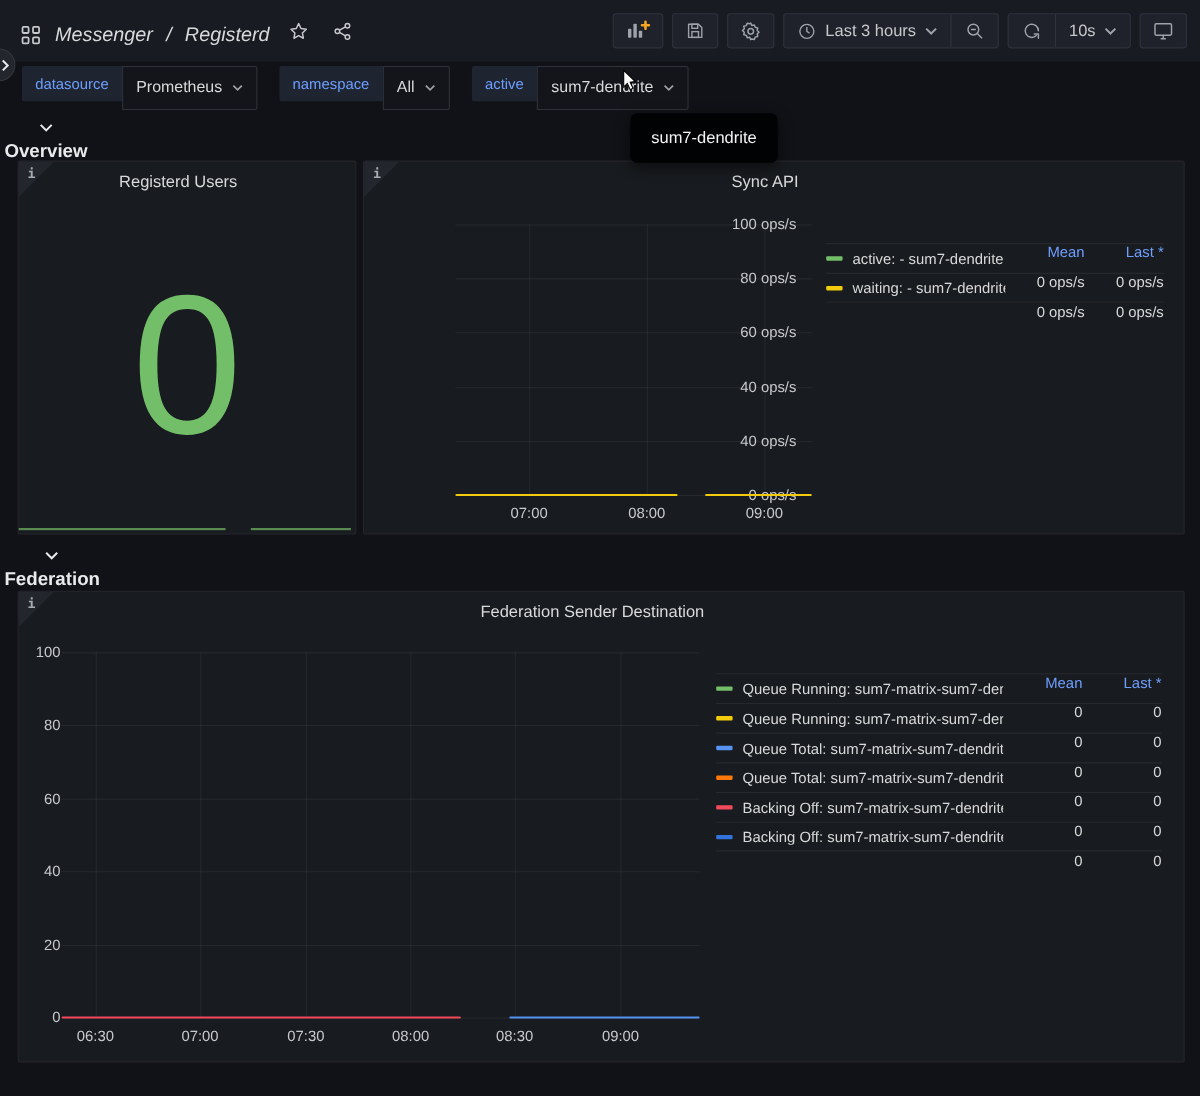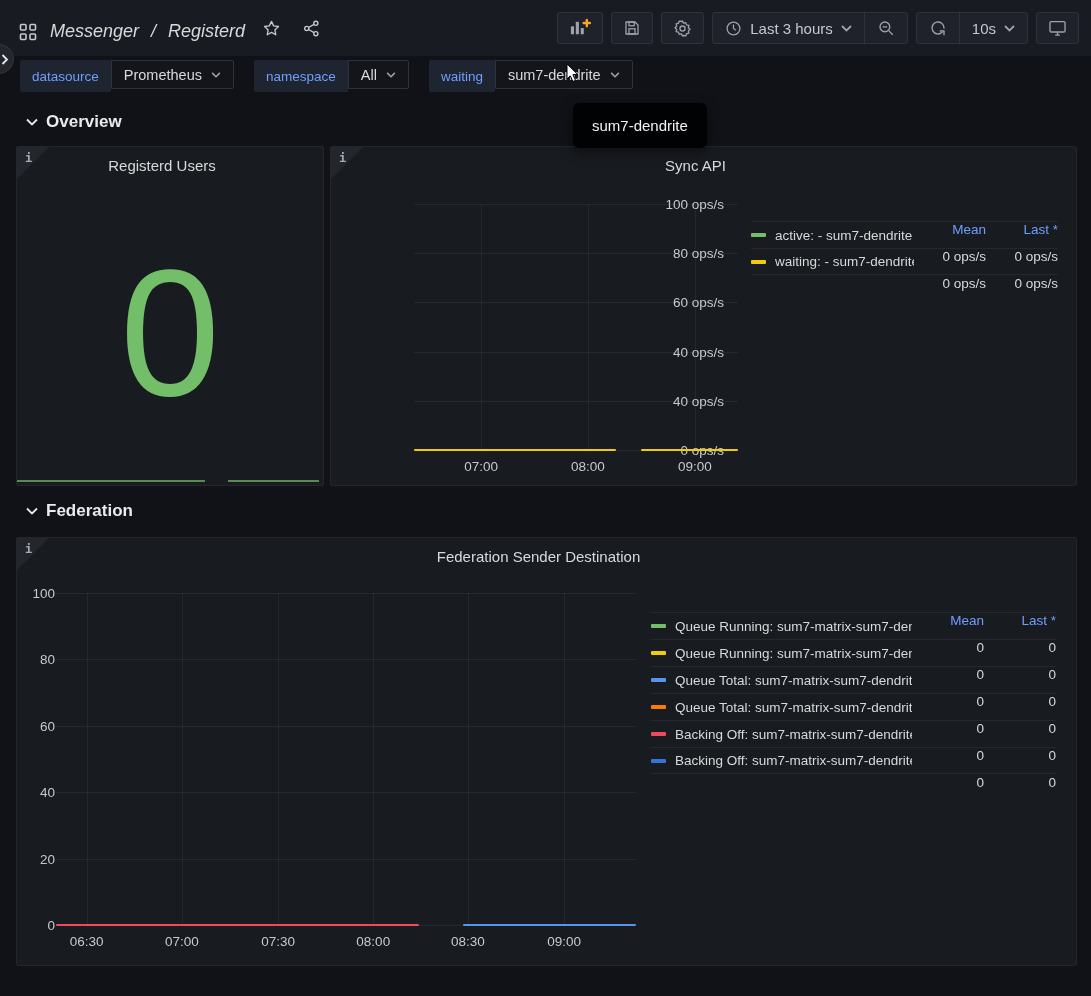--- a/index.html
+++ b/index.html
@@ -27,25 +27,25 @@
   
   .sidebar-toggle { position:absolute; left:-16px; top:44px; width:30px; height:30px; border-radius:50%;
     background:#23262d; border:1px solid #34373e; display:flex; align-items:center; justify-content:flex-end;
     padding-right:4px; cursor:pointer; z-index:30; }
 
   
   .subnav { position:absolute; left:20px; top:60px; display:flex; gap:20px; }
   .var-group { display:flex; }
   .var-label { height:32px; display:flex; align-items:center; padding:0 12px; background:#1e2430;
     color:#6e9fff; font-size:13.5px; font-weight:500; border-radius:2px 0 0 2px; cursor:default; }
-  .var-value { height:29px; display:flex; align-items:center; gap:9px; padding:0 12px; background:#13151a;
+  .var-value { height:40px; display:flex; align-items:center; gap:9px; padding:0 12px; background:#13151a;
     border:1px solid #2e323b; border-radius:0 2px 2px 0; color:#d8d9da; font-size:14.5px; cursor:pointer; }
 
   
-  .section-header { position:absolute; left:26px; display:flex; align-items:center; gap:8px; cursor:pointer; }
+  .section-header { position:absolute; left:4px; display:flex; align-items:center; gap:8px; cursor:pointer;flex-direction:column; }
   .section-header span { font-size:17px; font-weight:600; color:#e9eaeb; }
   #sec-overview { top:112px; }
   #sec-federation { top:501px; }
 
   
   .panel { position:absolute; background:#181b1f; border:1px solid #24262c; border-radius:2px; }
   #stat-panel { left:16px; top:146px; width:308px; height:340px; }
   #sync-panel { left:330px; top:146px; width:747px; height:340px; }
   #fed-panel  { left:16px; top:537px; width:1061px; height:429px; }
   .panel-title { position:absolute; left:0; right:16px; top:10px; text-align:center; font-size:15px;
@@ -234,21 +234,21 @@
     <div class="var-value">
       <span>All</span>
       <span class="icon">
         <svg width="10" height="6" viewBox="0 0 11 7" fill="none" stroke="#9da2ab" stroke-width="1.8">
             <path d="M1 1l4.5 4.5L10 1"></path>
           </svg>
       </span>
     </div>
   </div>
   <div class="var-group">
-    <div class="var-label">waiting</div>
+    <div class="var-label">active</div>
     <div class="var-value">
       <span>sum7-dendrite</span>
       <span class="icon">
         <svg width="10" height="6" viewBox="0 0 11 7" fill="none" stroke="#9da2ab" stroke-width="1.8">
             <path d="M1 1l4.5 4.5L10 1"></path>
           </svg>
       </span>
     </div>
   </div>
 </div>

